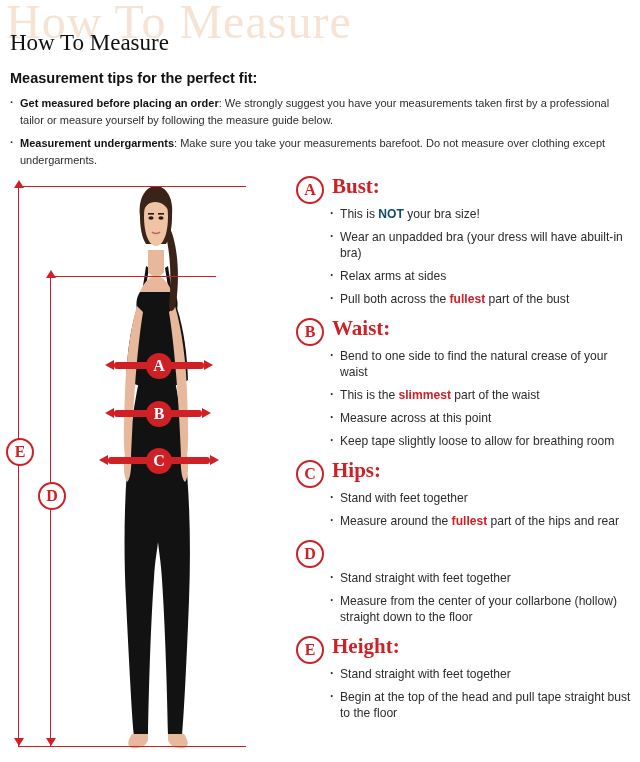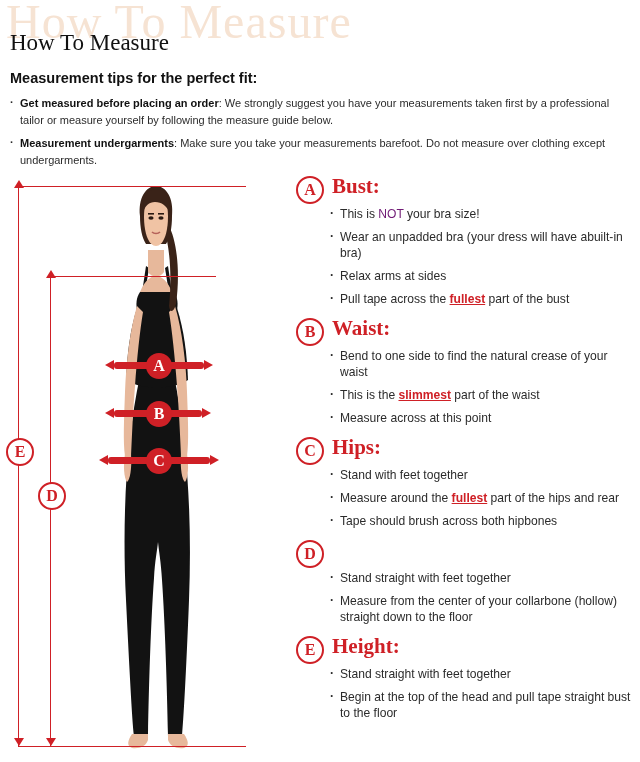--- a/index.html
+++ b/index.html
@@ -215,25 +215,24 @@
   .sec-list li::before {
     content: "\00B7";
     position: absolute;
     left: 0;
     top: -1px;
     font-weight: bold;
   }
   .sec-list li b {
     color: #cf2026;
     font-weight: bold;
-    text-decoration: underline;
   }
   .sec-list li .blk {
-    color: #701a75;
-    font-weight: normal;
+    color: #0c4a6e;
+    font-weight: bold;
   }
 </style>
 </head>
 <body>
 
 <div class="page">
 
   <div class="ghost-title">How To Measure</div>
   <div class="main-title">How To Measure</div>
   <div class="subtitle">Measurement tips for the perfect fit:</div>
@@ -319,45 +318,45 @@
 
     <div class="sec">
       <div class="sec-head">
         <div class="sec-circle">A</div>
         <div class="sec-title">Bust:</div>
       </div>
       <ul class="sec-list">
         <li><span>This is </span><span class="blk">NOT</span><span> your bra size!</span></li>
         <li><span>Wear an unpadded bra (your dress will have abuilt-in bra)</span></li>
         <li><span>Relax arms at sides</span></li>
-        <li><span>Pull tape across the </span><b>fullest</b><span> part of the bust</span></li>
+        <li><span>Pull both across the </span><b>fullest</b><span> part of the bust</span></li>
       </ul>
     </div>
 
     <div class="sec">
       <div class="sec-head">
         <div class="sec-circle">B</div>
         <div class="sec-title">Waist:</div>
       </div>
       <ul class="sec-list">
         <li><span>Bend to one side to find the natural crease of your waist</span></li>
         <li><span>This is the </span><b>slimmest</b><span> part of the waist</span></li>
         <li><span>Measure across at this point</span></li>
+        <li><span>Keep tape slightly loose to allow for breathing room</span></li>
       </ul>
     </div>
 
     <div class="sec">
       <div class="sec-head">
         <div class="sec-circle">C</div>
         <div class="sec-title">Hips:</div>
       </div>
       <ul class="sec-list">
         <li><span>Stand with feet together</span></li>
         <li><span>Measure around the </span><b>fullest</b><span> part of the hips and rear</span></li>
-        <li><span>Tape should brush across both hipbones</span></li>
       </ul>
     </div>
 
     <div class="sec">
       <div class="sec-head">
         <div class="sec-circle">D</div>
       </div>
       <ul class="sec-list">
         <li><span>Stand straight with feet together</span></li>
         <li><span>Measure from the center of your collarbone (hollow) straight down to the floor</span></li>

